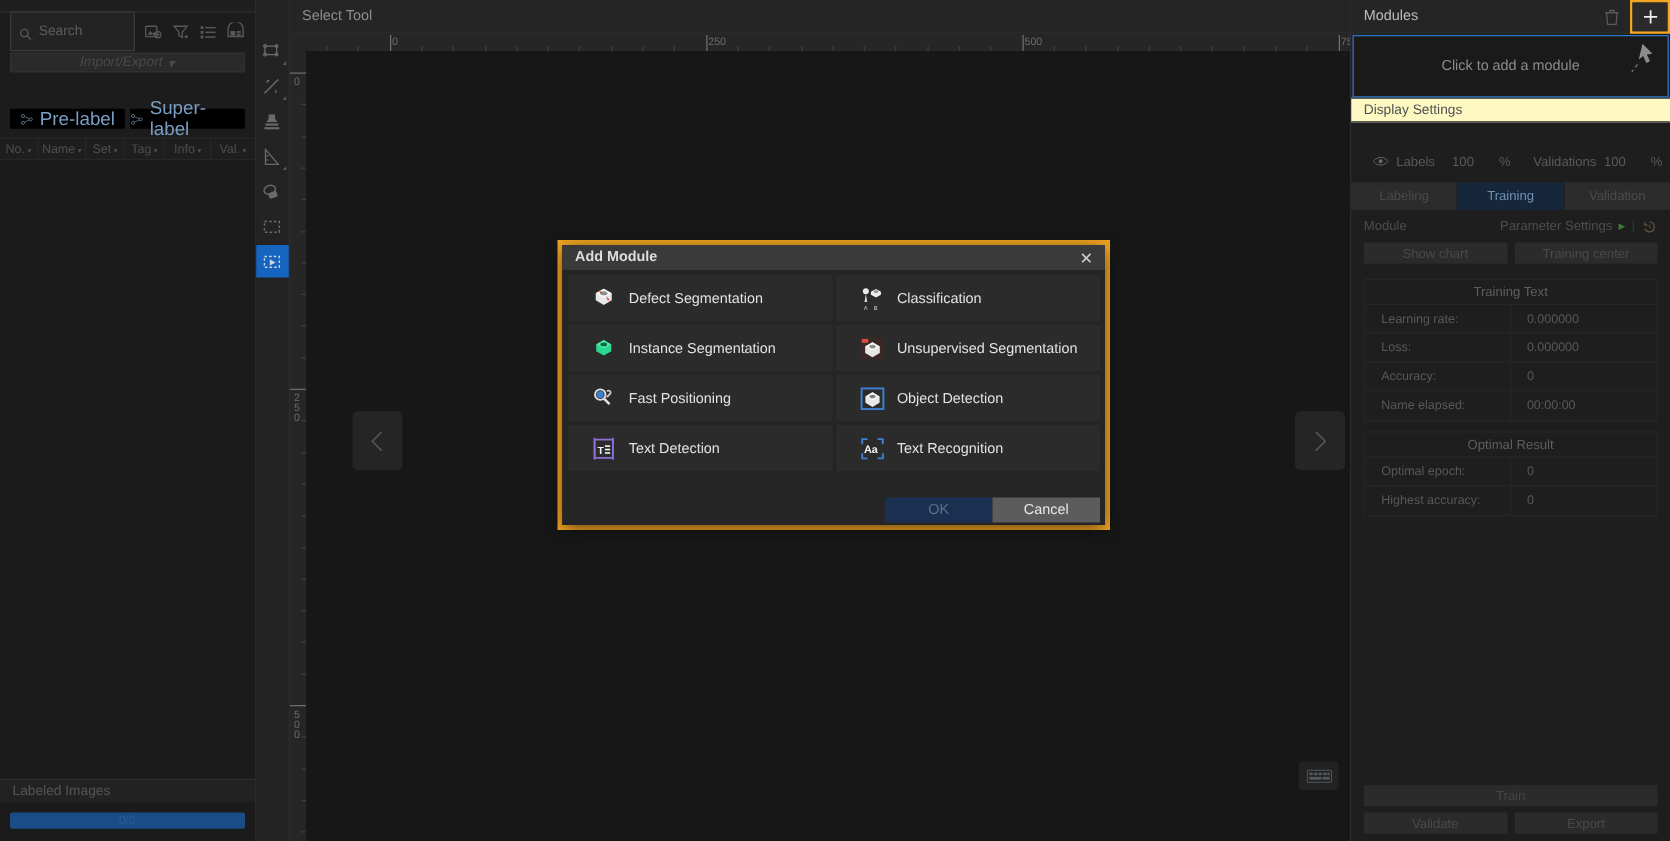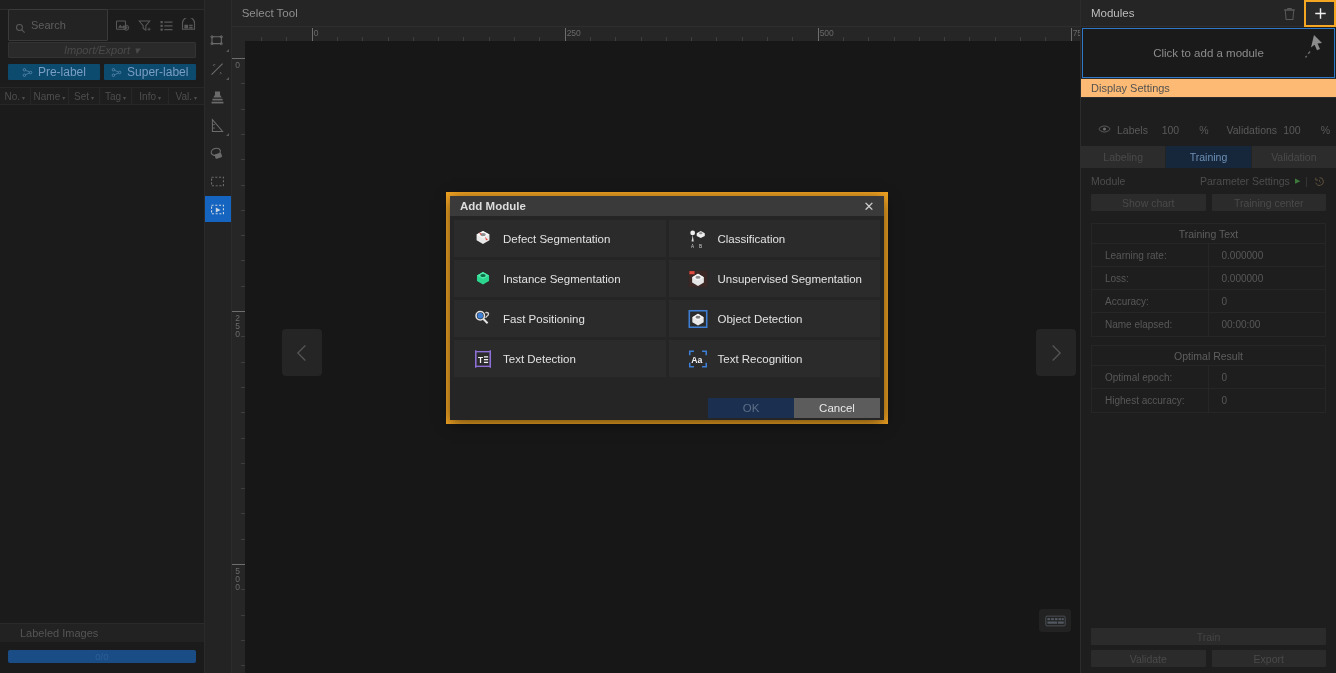--- a/index.html
+++ b/index.html
@@ -37,23 +37,23 @@
   .sb-icon svg { width: 100%; height: 100%; display: block; }
 
   .import-btn {
     margin: 2px 8px 0 8px; height: 16px;
     background: #2a2a2a; border: 1px solid #333;
     display: flex; align-items: center; justify-content: center; gap: 4px;
     font-size: 11px; color: #4a4a4a; border-radius: 1px; font-style: italic;
   }
   .label-btn-row { display: flex; gap: 4px; margin: 6px 8px 0 8px; }
   .label-btn {
-    flex: 1; height: 16px; background: #0c4a6e;
+    flex: 1; height: 16px; background: #000000;
     display: flex; align-items: center; justify-content: center; gap: 5px;
-    font-size: 12px; color: #7a9ec4; border-radius: 1px;
+    font-size: 15px; color: #7a9ec4; border-radius: 1px; margin-top: 23px;
   }
   .label-btn .ic { width: 11px; height: 11px; opacity: .65; }
   .label-btn .ic svg { width: 100%; height: 100%; display: block; }
 
   .col-head {
     display: flex; margin-top: 7px; height: 18px;
     border-top: 1px solid #272727; border-bottom: 1px solid #272727;
     background: #1e1e1e;
   }
   .col-head .ch {
@@ -61,21 +61,21 @@
     font-size: 10px; color: #4e4e4e;
     border-right: 1px solid #272727;
   }
   .col-head .ch:last-child { border-right: none; }
   .ch .caret { font-size: 6px; color: #4e4e4e; transform: translateY(1px); }
 
   .file-list { flex: 1 1 auto; background: #1b1b1b; }
 
   .labeled-title {
     height: 19px; background: #222; border-top: 1px solid #2b2b2b;
-    display: flex; align-items: center; padding-left: 20px;
+    display: flex; align-items: center; padding-left: 10px;
     font-size: 11px; color: #555;
   }
   .prog-wrap { padding: 8px 8px 10px 8px; background: #1b1b1b; }
   .prog-bar {
     height: 13px; background: #1a4d86; border-radius: 2px;
     display: flex; align-items: center; justify-content: center;
     font-size: 9.5px; color: #2a5f96;
   }
 
   
@@ -168,21 +168,21 @@
 
   .add-module {
     margin: 1px 1px 0 1px; height: 50px; background: #1a1a1a;
     border: 1px solid #2f78c8;
     display: flex; align-items: center; justify-content: center;
     font-size: 11.5px; color: #8c8c8c; position: relative;
   }
   .cursor-arrow { position: absolute; right: 8px; top: 3px; width: 26px; height: 30px; }
 
   .rp-section-title {
-    height: 20px; background: #fdba74; border-top: 1px solid #2c2c2c;
+    height: 20px; background: #fef9c3; border-top: 1px solid #2c2c2c;
     border-bottom: 1px solid #2c2c2c;
     display: flex; align-items: center; padding-left: 10px;
     font-size: 11px; color: #525252;
   }
   .disp-row {
     display: flex; align-items: center; height: 48px; padding: 0 6px;
     font-size: 10.5px; color: #5a5a5a;
   }
   .disp-cell { display: flex; gap: 6px; width: 50%; padding-left: 11px; margin-top: 16px; }
   .eye { width: 13px; height: 10px; opacity: .45; }

